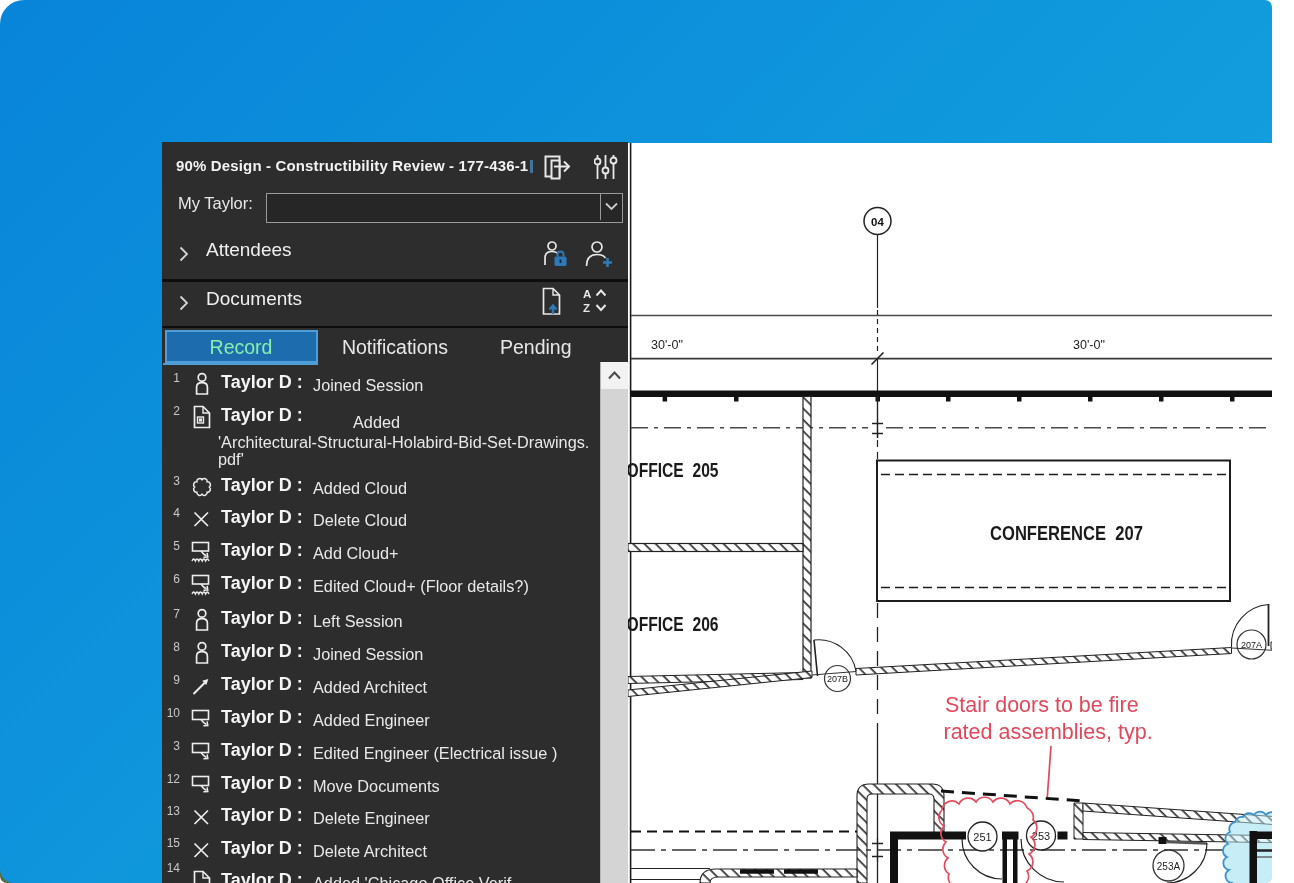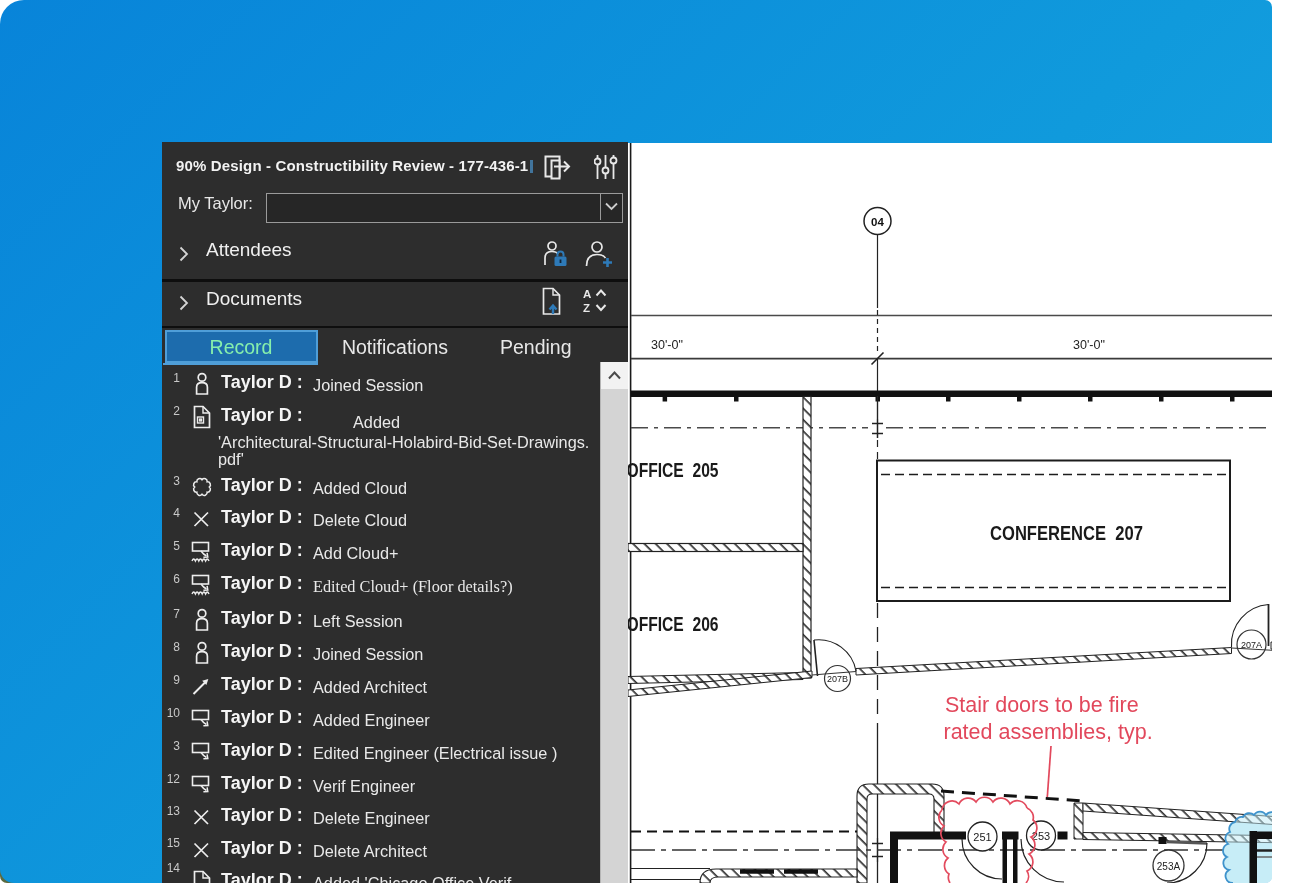--- a/index.html
+++ b/index.html
@@ -160,21 +160,21 @@
   <svg class="icw" style="top:398px" viewBox="0 0 24 24">
         <use href="#i-cloudp"></use>
       </svg>
   <div class="t name" style="left:59px;top:398px;">Taylor D :</div>
   <div class="t act" style="left:151px;top:402px;">Add Cloud+</div>
   <div class="t num" style="left:-2px;top:430px;">6</div>
   <svg class="icw" style="top:431px" viewBox="0 0 24 24">
         <use href="#i-cloudp"></use>
       </svg>
   <div class="t name" style="left:59px;top:431px;">Taylor D :</div>
-  <div class="t act" style="left:151px;top:435px;font-family:Liberation Serif, serif;">Edited Cloud+ (Floor details?)</div>
+  <div class="t act" style="left:151px;top:435px;">Edited Cloud+ (Floor details?)</div>
   <div class="t num" style="left:-2px;top:465px;">7</div>
   <svg class="icw" style="top:466px" viewBox="0 0 24 24">
         <use href="#i-person"></use>
       </svg>
   <div class="t name" style="left:59px;top:466px;">Taylor D :</div>
   <div class="t act" style="left:151px;top:470px;">Left Session</div>
   <div class="t num" style="left:-2px;top:498px;">8</div>
   <svg class="icw" style="top:499px" viewBox="0 0 24 24">
         <use href="#i-person"></use>
       </svg>
@@ -196,21 +196,21 @@
   <svg class="icw" style="top:598px" viewBox="0 0 24 24">
         <use href="#i-callout"></use>
       </svg>
   <div class="t name" style="left:59px;top:598px;">Taylor D :</div>
   <div class="t act" style="left:151px;top:602px;">Edited Engineer (Electrical issue )</div>
   <div class="t num" style="left:-2px;top:630px;">12</div>
   <svg class="icw" style="top:631px" viewBox="0 0 24 24">
         <use href="#i-callout"></use>
       </svg>
   <div class="t name" style="left:59px;top:631px;">Taylor D :</div>
-  <div class="t act" style="left:151px;top:635px;">Verif Engineer</div>
+  <div class="t act" style="left:151px;top:635px;">Move Documents</div>
   <div class="t num" style="left:-2px;top:662px;">13</div>
   <svg class="icw" style="top:663px" viewBox="0 0 24 24">
         <use href="#i-x"></use>
       </svg>
   <div class="t name" style="left:59px;top:663px;">Taylor D :</div>
   <div class="t act" style="left:151px;top:667px;">Delete Engineer</div>
   <div class="t num" style="left:-2px;top:695px;margin-top:24px;">14</div>
   <svg class="icw" style="top:696px" viewBox="0 0 24 24">
         <use href="#i-x"></use>
       </svg>

